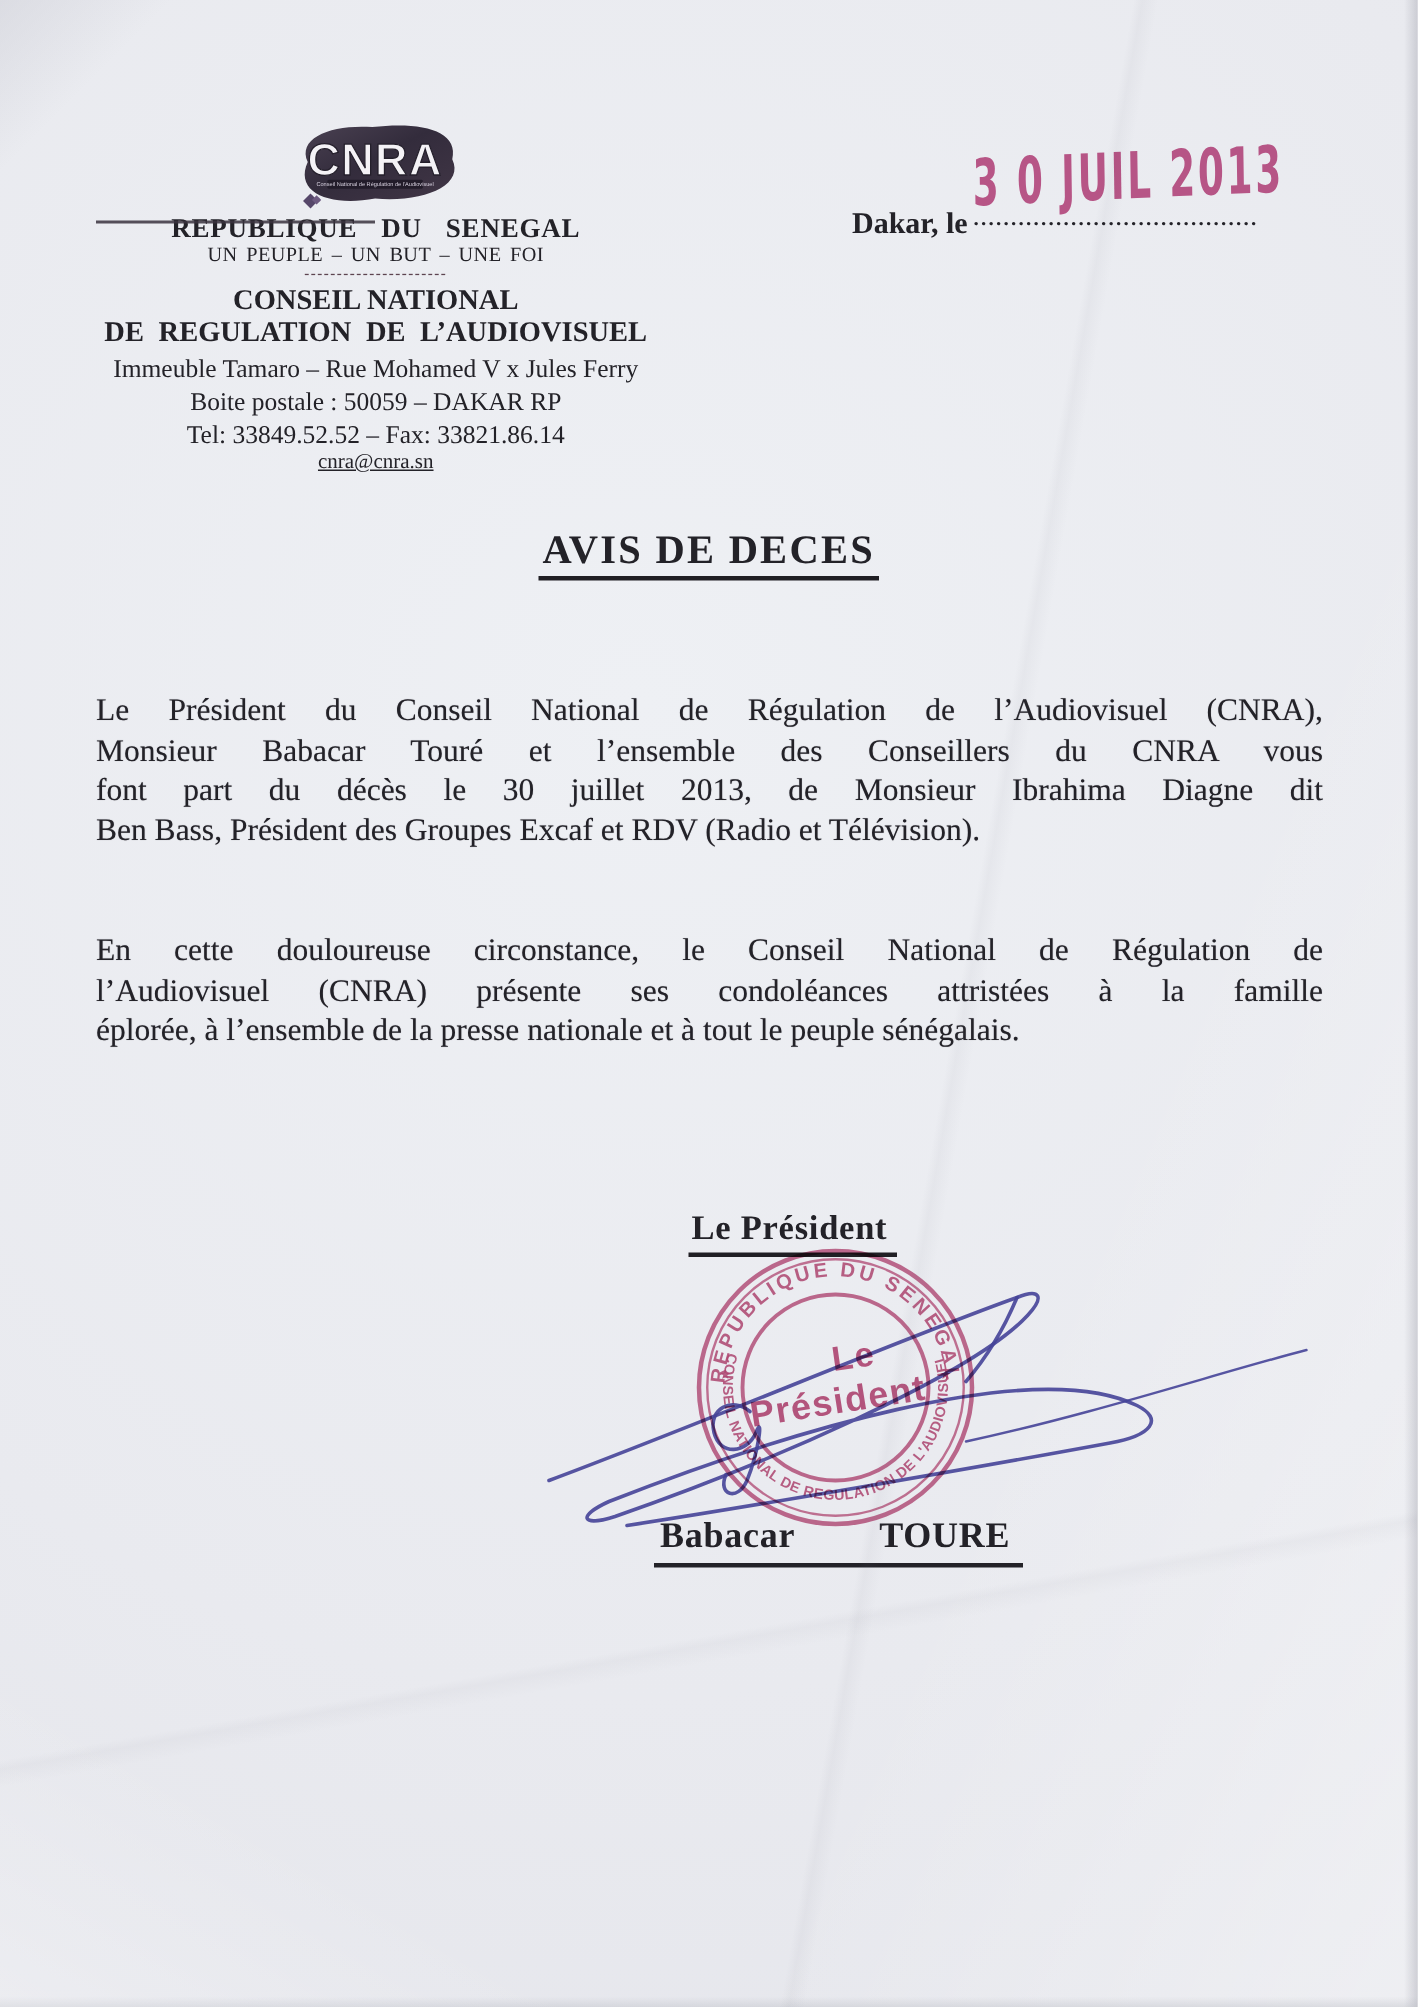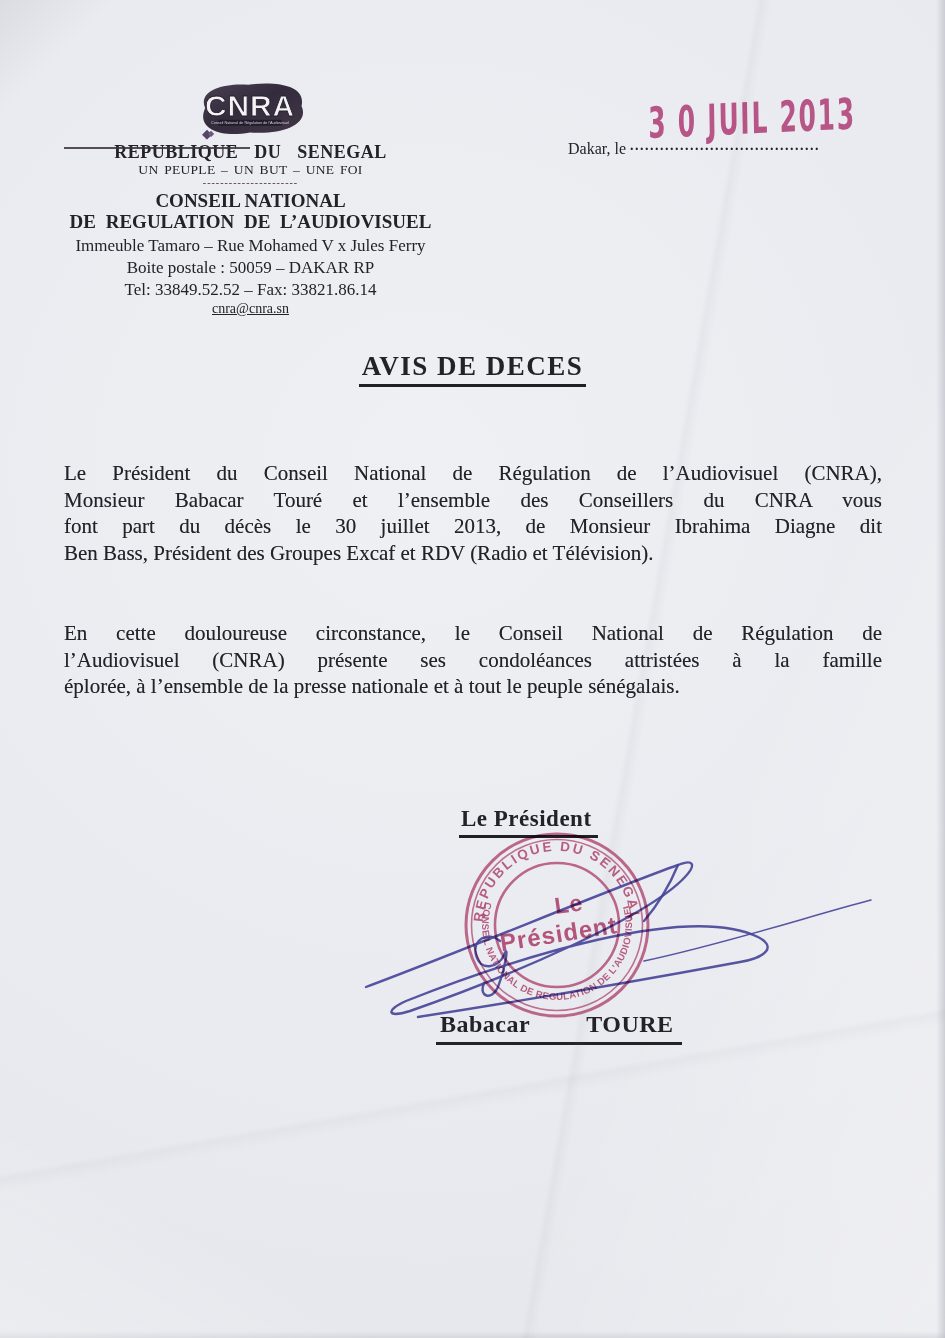--- a/index.html
+++ b/index.html
@@ -36,21 +36,21 @@
   .republic{margin-top:5px;font-size:18px;font-weight:bold;word-spacing:11px;letter-spacing:.5px;line-height:1.05;}
   .motto{font-size:13.5px;letter-spacing:.3px;word-spacing:2px;line-height:1.15;}
   .divider{margin-top:1px;font-size:10px;font-weight:bold;letter-spacing:1px;color:#5d4450;line-height:1;}
   .council1{margin-top:3px;font-size:19px;font-weight:bold;line-height:1.1;}
   .council2{font-size:19px;font-weight:bold;word-spacing:5px;line-height:1.1;}
   .addr{margin-top:3px;font-size:17px;line-height:1.12;}
   .email{margin-top:2px;font-size:14px;text-decoration:underline;}
 
   
   .dateline{position:absolute;left:568px;top:138px;width:330px;white-space:nowrap;z-index:1;}
-  .dateline .lbl{font-size:16px;font-weight:normal;}
+  .dateline .lbl{font-size:20px;font-weight:bold;}
   .dateline .dots{font-size:14px;font-weight:bold;letter-spacing:1.5px;overflow:hidden;display:inline-block;width:215px;vertical-align:baseline;}
   .date-stamp{
     position:absolute;left:648px;top:98px;z-index:2;
     font-family:"DejaVu Sans",sans-serif;font-weight:700;font-size:43px;
     letter-spacing:3px;color:var(--date-stamp-ink,#bd3f7a);
     transform:scaleX(.58) rotate(-1.5deg);transform-origin:left top;
     opacity:.85;mix-blend-mode:multiply;white-space:nowrap;
   }
 
   

